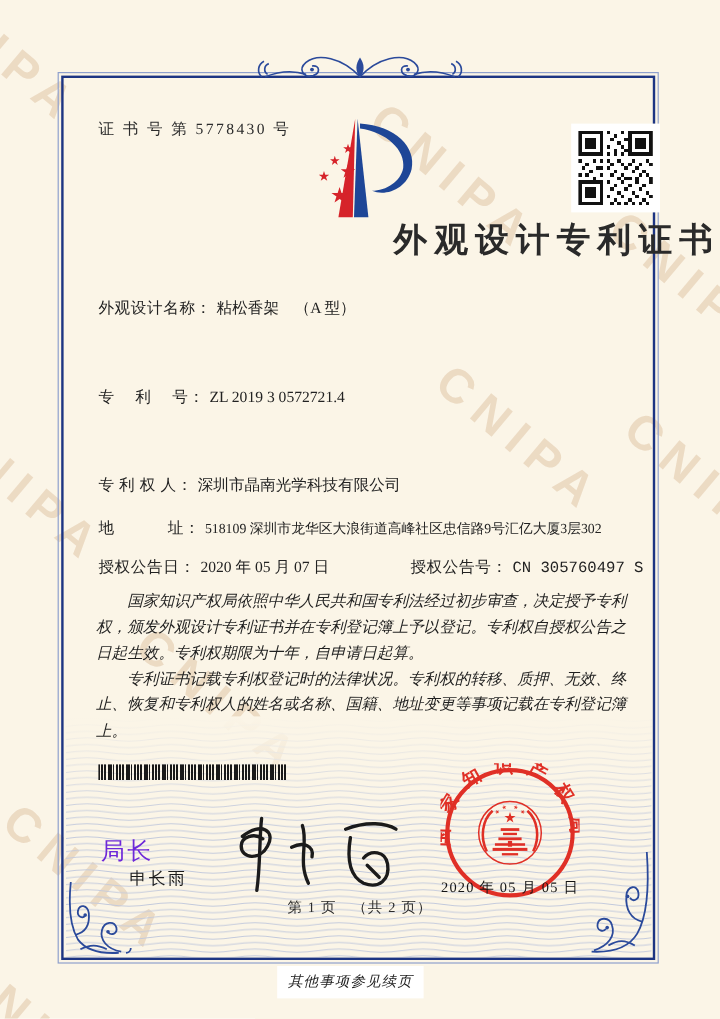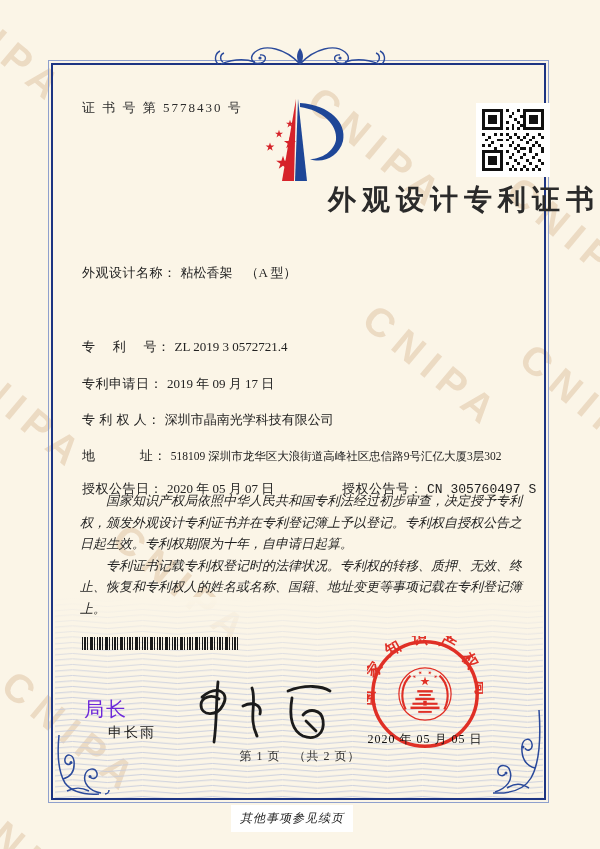--- a/index.html
+++ b/index.html
@@ -23,21 +23,21 @@
   .waves{position:absolute;left:55px;top:597px;width:488px;height:201px;z-index:1;}
   .waves .fade{position:absolute;left:0;top:0;right:0;height:90px;
     background:linear-gradient(#fbf5e7,rgba(251,245,231,0));}
   .content{position:absolute;inset:0;z-index:2;}
   .cert-no{position:absolute;left:82px;top:99px;font-size:13px;letter-spacing:2px;color:#2c2c2c;}
   .logo{position:absolute;left:250px;top:95px;width:104px;height:88px;}
   .qr-pad{position:absolute;left:476px;top:103px;width:74px;height:74px;background:#fff;
     display:flex;align-items:center;justify-content:center;}
   .title{position:absolute;left:0;width:100%;top:181px;text-align:right;
     font-size:28px;font-weight:bold;letter-spacing:6px;color:#2a2a2a;}
-  .row{position:absolute;left:82px;width:446px;font-size:13px;white-space:nowrap;margin-top:16px;}
+  .row{position:absolute;left:82px;width:446px;font-size:13px;white-space:nowrap;}
   .row .lab{letter-spacing:0.5px;}
   .row .val{margin-left:4px;}
   .row.addr .val{font-size:11.5px;}
   .grant-right{position:absolute;left:260px;top:0;font-family:Liberation Mono, monospace;}
   .legal{position:absolute;left:80px;top:490px;width:442px;font-size:13px;line-height:21.5px;
     font-style:italic;color:#1f1f1f;text-align:justify;}
   .legal p{margin:0;text-indent:2em;}
   .barcode{position:absolute;left:82px;top:637px;width:158px;height:13px;
     background:repeating-linear-gradient(90deg,
       #191919 0 1px,transparent 1px 2px,#191919 2px 4px,transparent 4px 5px,
@@ -171,23 +171,20 @@
     </div>
 
     <div class="title">外观设计专利证书</div>
 
     <div class="row" style="top:248px">
       <span class="lab">外观设计名称：</span><span class="val">粘松香架　（A 型）</span>
     </div>
     <div class="row" style="top:322px">
       <span class="lab">专　 利　 号：</span><span class="val">ZL 2019 3 0572721.4</span>
     </div>
-    <div class="row" style="top:359px">
-      <span class="lab">专利申请日：</span><span class="val">2019 年 09 月 17 日</span>
-    </div>
     <div class="row" style="top:395px">
       <span class="lab">专 利 权 人：</span><span class="val">深圳市晶南光学科技有限公司</span>
     </div>
     <div class="row addr" style="top:431px">
       <span class="lab">地　　　 址：</span><span class="val">518109 深圳市龙华区大浪街道高峰社区忠信路9号汇亿大厦3层302</span>
     </div>
     <div class="row" style="top:464px">
       <span class="lab">授权公告日：</span><span class="val">2020 年 05 月 07 日</span>
       <span class="grant-right">
         <span class="lab">授权公告号：</span><span class="val">CN 305760497 S</span>

